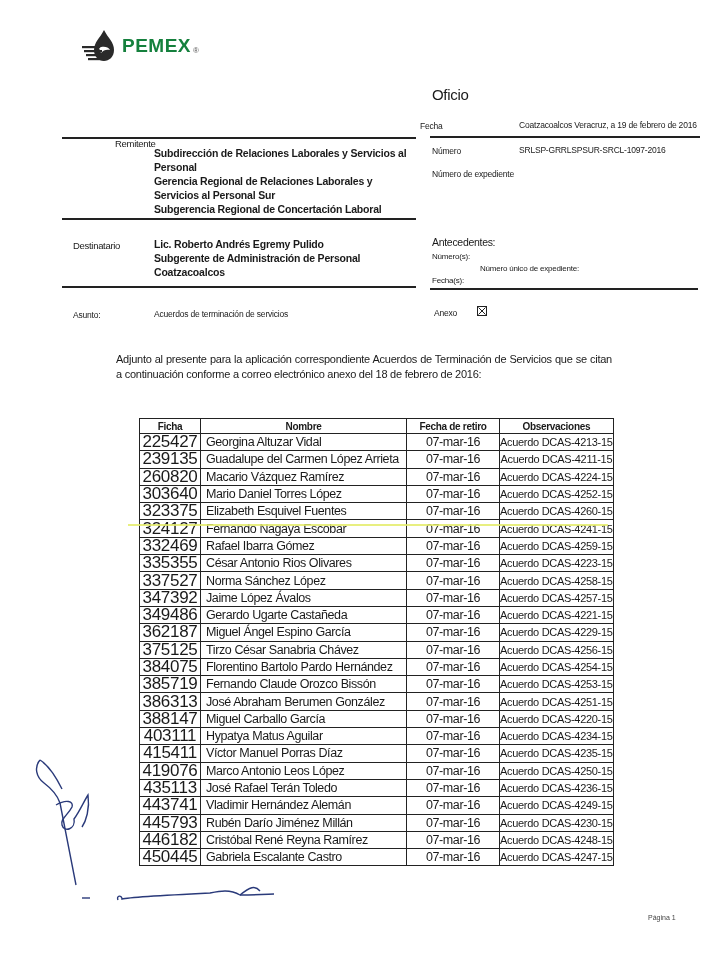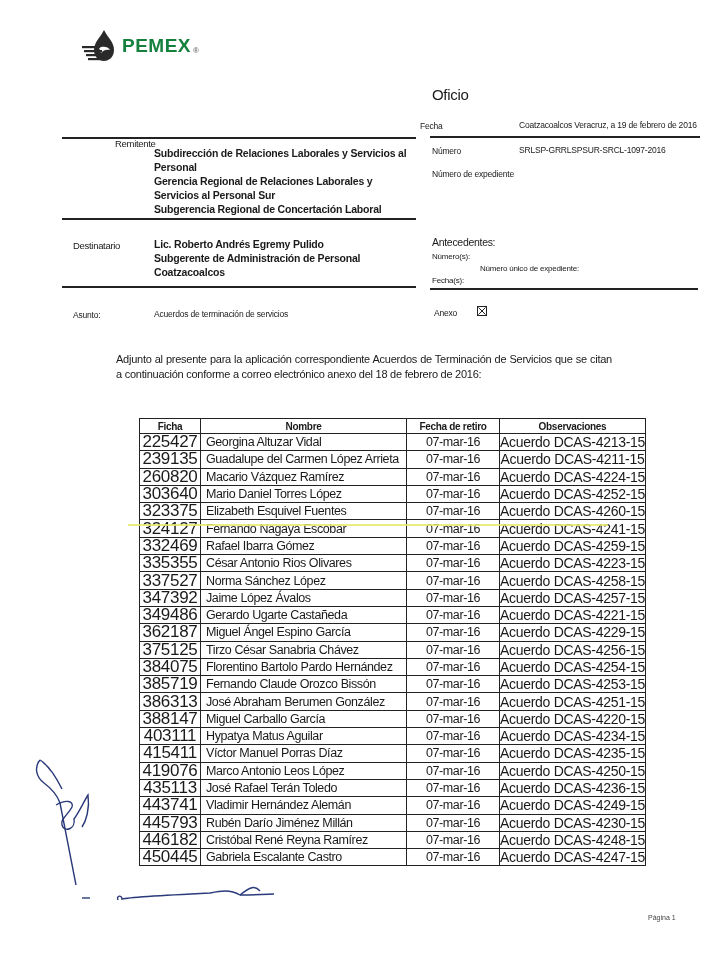--- a/index.html
+++ b/index.html
@@ -32,21 +32,21 @@
     position: absolute; left: 139px; top: 418px; border-collapse: collapse;
     font-family: "Liberation Sans", sans-serif;
   }
   table.fichas th, table.fichas td {
     border: 1px solid #222; padding: 0; height: 16.3px; line-height: 16px;
   }
   table.fichas th { font-size: 10px; font-weight: bold; text-align: center; height: 14px; line-height: 13px; letter-spacing: -0.3px; }
   td.c-ficha { width: 60px; text-align: center; font-size: 17px; letter-spacing: -0.3px; }
   td.c-nombre { width: 200px; padding-left: 5px !important; font-size: 12.5px; letter-spacing: -0.4px; white-space: nowrap; }
   td.c-fecha { width: 92px; text-align: center; font-size: 12.5px; letter-spacing: -0.4px; }
-  td.c-obs { width: 94px; text-align: center; font-size: 14px; letter-spacing: -0.3px; white-space: nowrap; }
+  td.c-obs { width: 94px; text-align: center; font-size: 11px; letter-spacing: -0.3px; white-space: nowrap; }
 
   .hl-line { left: 128px; top: 524px; width: 480px; height: 2px; background: #e4ec6a; opacity: 0.85; }
   .page-num { left: 648px; top: 914px; font-size: 7px; color: #444; }
   .signature { left: 30px; top: 755px; }
   .signature2 { left: 80px; top: 885px; }
 </style>
 </head>
 <body>
 
 <div class="abs logo">

